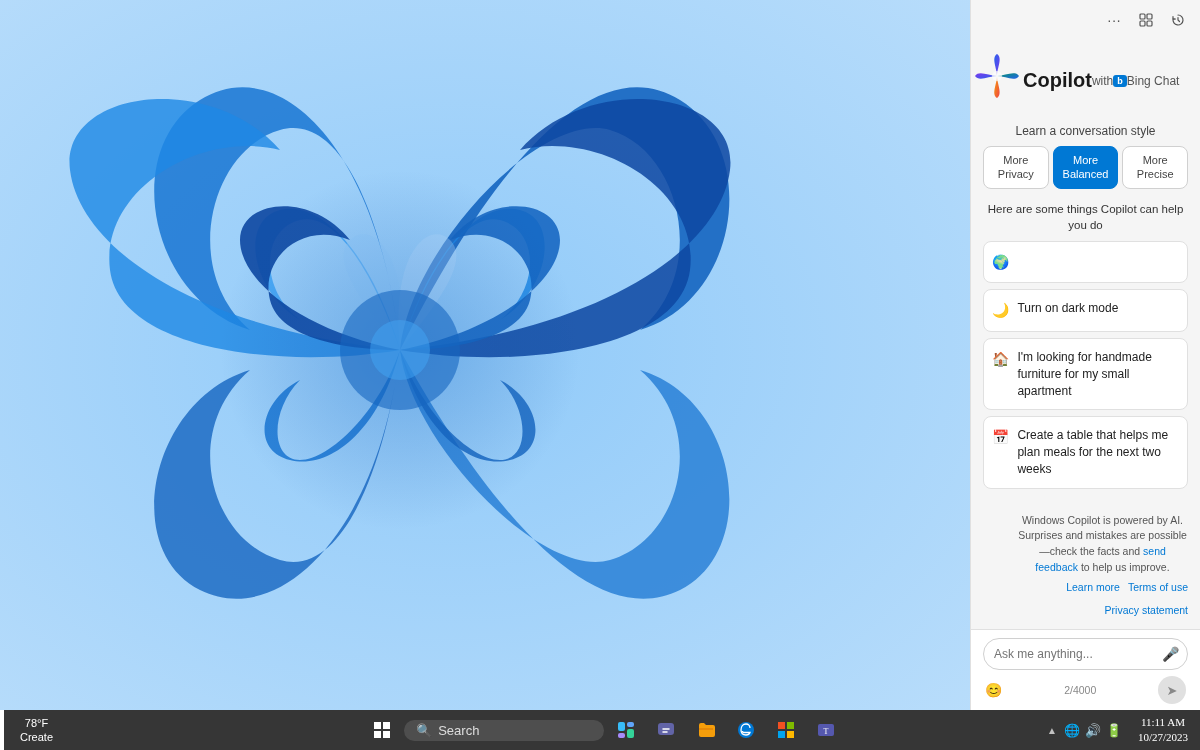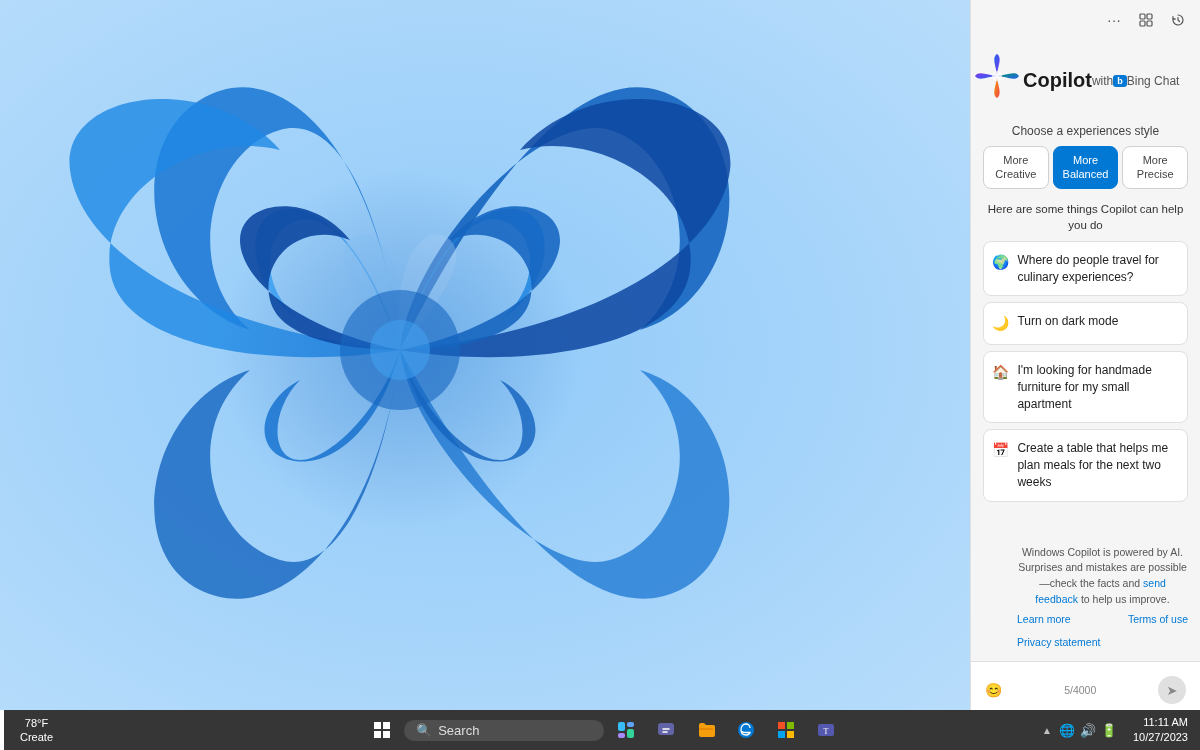--- a/index.html
+++ b/index.html
@@ -100,26 +100,27 @@
       color: rgba(255,255,255,0.9);
     }
 
     .tray-icon {
       font-size: 13px;
       width: 18px;
       text-align: center;
     }
 
     .clock {
-      text-align: right;
+      text-align: center;
       color: white;
       font-size: 11px;
       line-height: 1.4;
       padding: 0 8px;
       cursor: pointer;
+      font-family: Liberation Serif, serif;
     }
 
     
     #copilot-panel {
       position: absolute;
       top: 0; right: 0;
       width: 230px;
       height: 710px;
       background: #f5f5f5;
       display: flex;
@@ -261,21 +262,21 @@
       padding: 10px 12px;
       font-size: 10.5px;
       color: #555;
       line-height: 1.5;
       text-align: center;
       margin-left: 34px;
     }
 
     .footer-links {
       display: flex;
-      justify-content: space-between;
+      justify-content: flex-end;
       gap: 8px;
       margin-top: 4px;
       flex-wrap: wrap;
     }
 
     .footer-link {
       color: #0078d4;
       cursor: pointer;
       font-size: 10.5px;
     }
@@ -439,43 +440,42 @@
 
     <div class="copilot-title">Copilot</div>
     <div class="copilot-subtitle">
       <span>with</span>
       <span class="bing-badge">b</span>
       <span>Bing Chat</span>
     </div>
   </div>
 
   <div id="conversation-style">
-    <div class="conv-style-label">Choose a experiences style</div>
+    <div class="conv-style-label">Learn a conversation style</div>
     <div class="style-buttons">
       <button class="style-btn">
         <div>More</div>
-        <div>Creative</div>
+        <div>Privacy</div>
       </button>
       <button class="style-btn active">
         <div>More</div>
         <div>Balanced</div>
       </button>
       <button class="style-btn">
         <div>More</div>
         <div>Precise</div>
       </button>
     </div>
   </div>
 
   <div id="suggestions-area">
     <div class="suggestions-label">Here are some things Copilot can help you do</div>
 
     <div class="suggestion-card">
       <span class="suggestion-icon">🌍</span>
-      <span>Where do people travel for culinary experiences?</span>
     </div>
 
     <div class="suggestion-card">
       <span class="suggestion-icon">🌙</span>
       <span>Turn on dark mode</span>
     </div>
 
     <div class="suggestion-card">
       <span class="suggestion-icon">🏠</span>
       <span>I'm looking for handmade furniture for my small apartment</span>
@@ -490,23 +490,27 @@
   <div id="copilot-footer">
     <span>Windows Copilot is powered by AI. Surprises and mistakes are possible—check the facts and </span><span class="footer-link">send feedback</span><span> to help us improve.</span>
     <div class="footer-links">
       <span class="footer-link">Learn more</span>
       <span class="footer-link">Terms of use</span>
       <span class="footer-link">Privacy statement</span>
     </div>
   </div>
 
   <div id="copilot-input-area">
+    <div class="input-wrapper">
+      <input type="text" class="input-box" placeholder="Ask me anything..." style="">
+      <span class="mic-btn">🎤</span>
+    </div>
     <div class="input-footer">
       <span class="emoji-btn">😊</span>
-      <span class="char-count">5/4000</span>
+      <span class="char-count">2/4000</span>
       <div class="send-btn">➤</div>
     </div>
   </div>
 </div>
 
 <div id="taskbar">
 
   <div class="weather-widget">
     <div>78°F</div>
     <div>Create</div>

